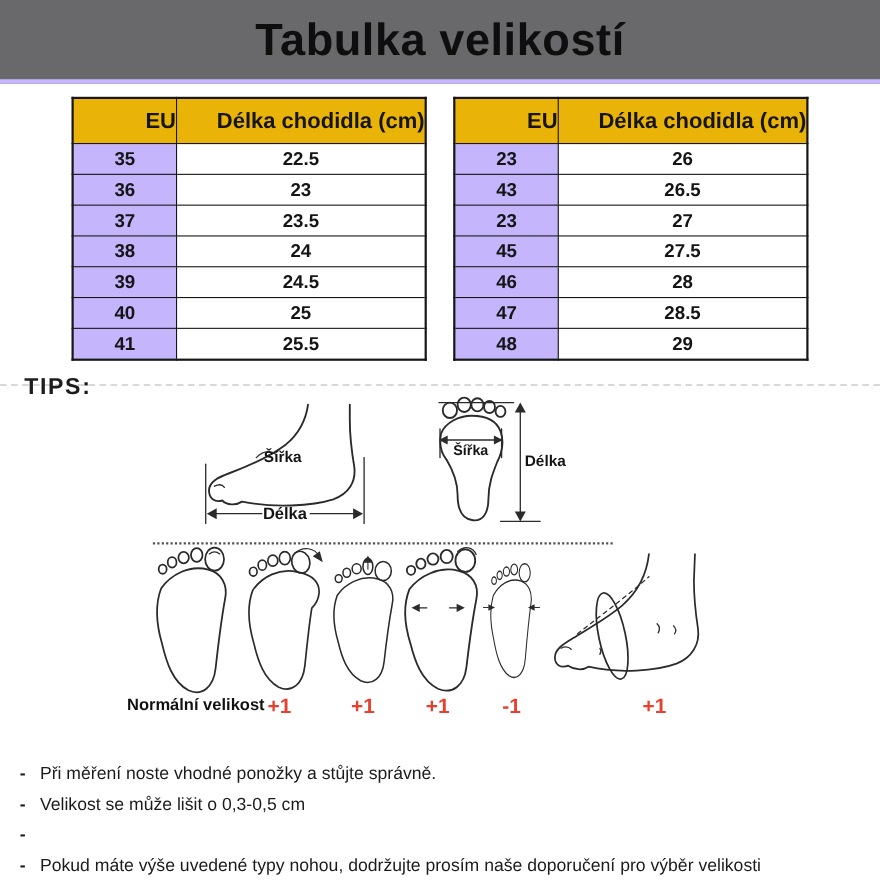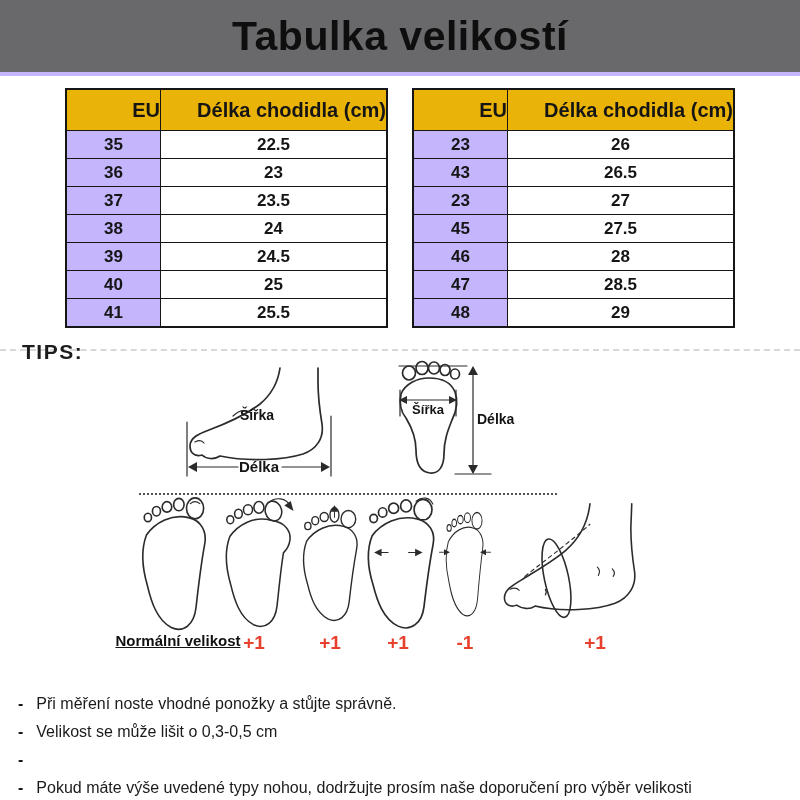--- a/index.html
+++ b/index.html
@@ -32,21 +32,21 @@
   svg{position:absolute;}
   .ln{fill:none;stroke:#2b2b2b;stroke-width:1.7;stroke-linecap:round;stroke-linejoin:round;}
   .thin{fill:none;stroke:#2b2b2b;stroke-width:1.2;stroke-linecap:round;}
   .ah{fill:#2b2b2b;stroke:none;}
   svg text{font-family:"Liberation Sans",sans-serif;font-weight:700;fill:#141414;}
   .measure-side{left:183px;top:366px;}
   .measure-top{left:393px;top:358px;}
   .dotted-line{position:absolute;top:493px;left:139px;width:418px;border-top:2px dotted #525252;}
   .foot{top:495px;}
   .foot-label{position:absolute;top:632px;font-weight:700;text-align:center;}
-  .label-normal{font-size:15px;color:#111111;text-decoration:underline;}
+  .label-normal{font-size:15px;color:#111111;}
   .label-adjust{font-size:19px;color:#e8402e;}
   
   .notes{position:absolute;top:694px;left:18px;width:766px;}
   .note{display:flex;gap:13px;line-height:20px;margin-bottom:8px;font-size:16px;color:#1b1b1b;}
   .note .dash{font-weight:700;}
 </style>
 </head>
 <body>
 
 <div id="screen">

